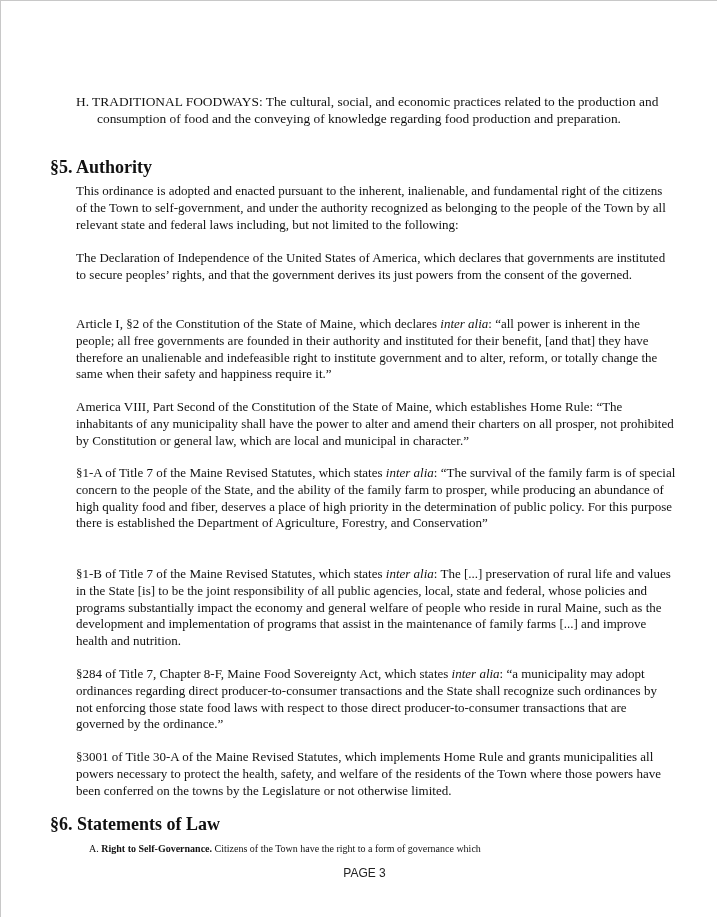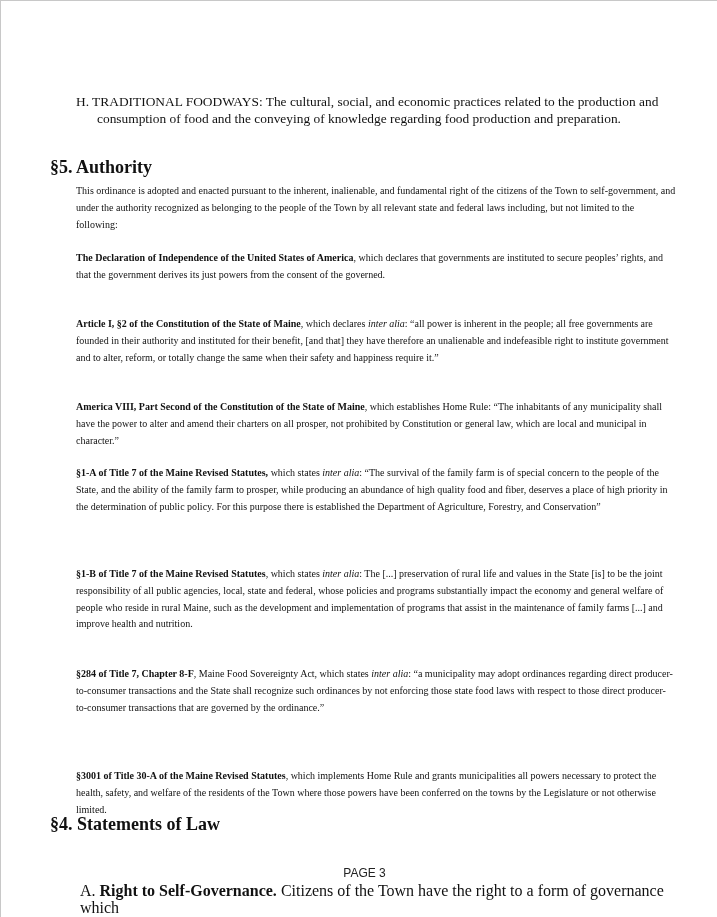--- a/index.html
+++ b/index.html
@@ -46,32 +46,31 @@
       position: absolute;
       left: 49px;
       font-size: 18px;
       font-weight: bold;
       line-height: 17px;
     }
     .para {
       position: absolute;
       left: 75px;
       width: 600px;
-      font-size: 10px;
+      font-size: 13px;
       line-height: 16.8px;
     }
-    .para b { font-weight: bold; }
+    .para b { font-weight: normal; }
     .para i { font-style: italic; margin-top: 20px; }
     .right-item {
       position: absolute;
-      left: 79px;
+      left: 88px;
       width: 600px;
-      font-size: 16px;
+      font-size: 10px;
       line-height: 17px;
-      margin-top: 42px;
     }
     .page-number {
       position: absolute;
       left: 0;
       width: 727px;
       top: 865px;
       text-align: center;
       font-family: "Liberation Sans", "DejaVu Sans", sans-serif;
       font-size: 12px;
       color: #222222;
@@ -94,22 +93,22 @@
     <div class="para" style="top:315px;"><b>Article I, §2 of the Constitution of the State of Maine</b><span>, which declares </span><i>inter alia</i><span>: “all power is inherent in the people; all free governments are founded in their authority and instituted for their benefit, [and that] they have therefore an unalienable and indefeasible right to institute government and to alter, reform, or totally change the same when their safety and happiness require it.”</span></div>
 
     <div class="para" style="top:398px;"><b>America VIII, Part Second of the Constitution of the State of Maine</b><span>, which establishes Home Rule: “The inhabitants of any municipality shall have the power to alter and amend their charters on all prosper, not prohibited by Constitution or general law, which are local and municipal in character.”</span></div>
 
     <div class="para" style="top:464px;"><b>§1-A of Title 7 of the Maine Revised Statutes,</b><span> which states </span><i>inter alia</i><span>: “The survival of the family farm is of special concern to the people of the State, and the ability of the family farm to prosper, while producing an abundance of high quality food and fiber, deserves a place of high priority in the determination of public policy. For this purpose there is established the Department of Agriculture, Forestry, and Conservation”</span></div>
 
     <div class="para" style="top:565px;"><b>§1-B of Title 7 of the Maine Revised Statutes</b><span>, which states </span><i>inter alia</i><span>: The [...] preservation of rural life and values in the State [is] to be the joint responsibility of all public agencies, local, state and federal, whose policies and programs substantially impact the economy and general welfare of people who reside in rural Maine, such as the development and implementation of programs that assist in the maintenance of family farms [...] and improve health and nutrition.</span></div>
 
     <div class="para" style="top:665px;"><b>§284 of Title 7, Chapter 8-F</b><span>, Maine Food Sovereignty Act, which states </span><i>inter alia</i><span>: “a municipality may adopt ordinances regarding direct producer-to-consumer transactions and the State shall recognize such ordinances by not enforcing those state food laws with respect to those direct producer-to-consumer transactions that are governed by the ordinance.”</span></div>
 
-    <div class="para" style="top:767px;"><b>§3001 of Title 30-A of the Maine Revised Statutes</b><span>, which implements Home Rule and grants municipalities all powers necessary to protect the health, safety, and welfare of the residents of the Town where those powers have been conferred on the towns by the Legislature or not otherwise limited.</span></div>
+    <div class="para" style="top:748px;"><b>§3001 of Title 30-A of the Maine Revised Statutes</b><span>, which implements Home Rule and grants municipalities all powers necessary to protect the health, safety, and welfare of the residents of the Town where those powers have been conferred on the towns by the Legislature or not otherwise limited.</span></div>
 
-    <div class="section-heading" style="top:815px;">§4. Statements of Law</div>
+    <div class="section-heading" style="top:815px;">§6. Statements of Law</div>
 
     <div class="right-item" style="top:839px;"><span>A. </span><b>Right to Self-Governance.</b><span> Citizens of the Town have the right to a form of governance which</span></div>
 
     <div class="page-number">PAGE 3</div>
 
   </div>
 </div>
 
 </body></html>

